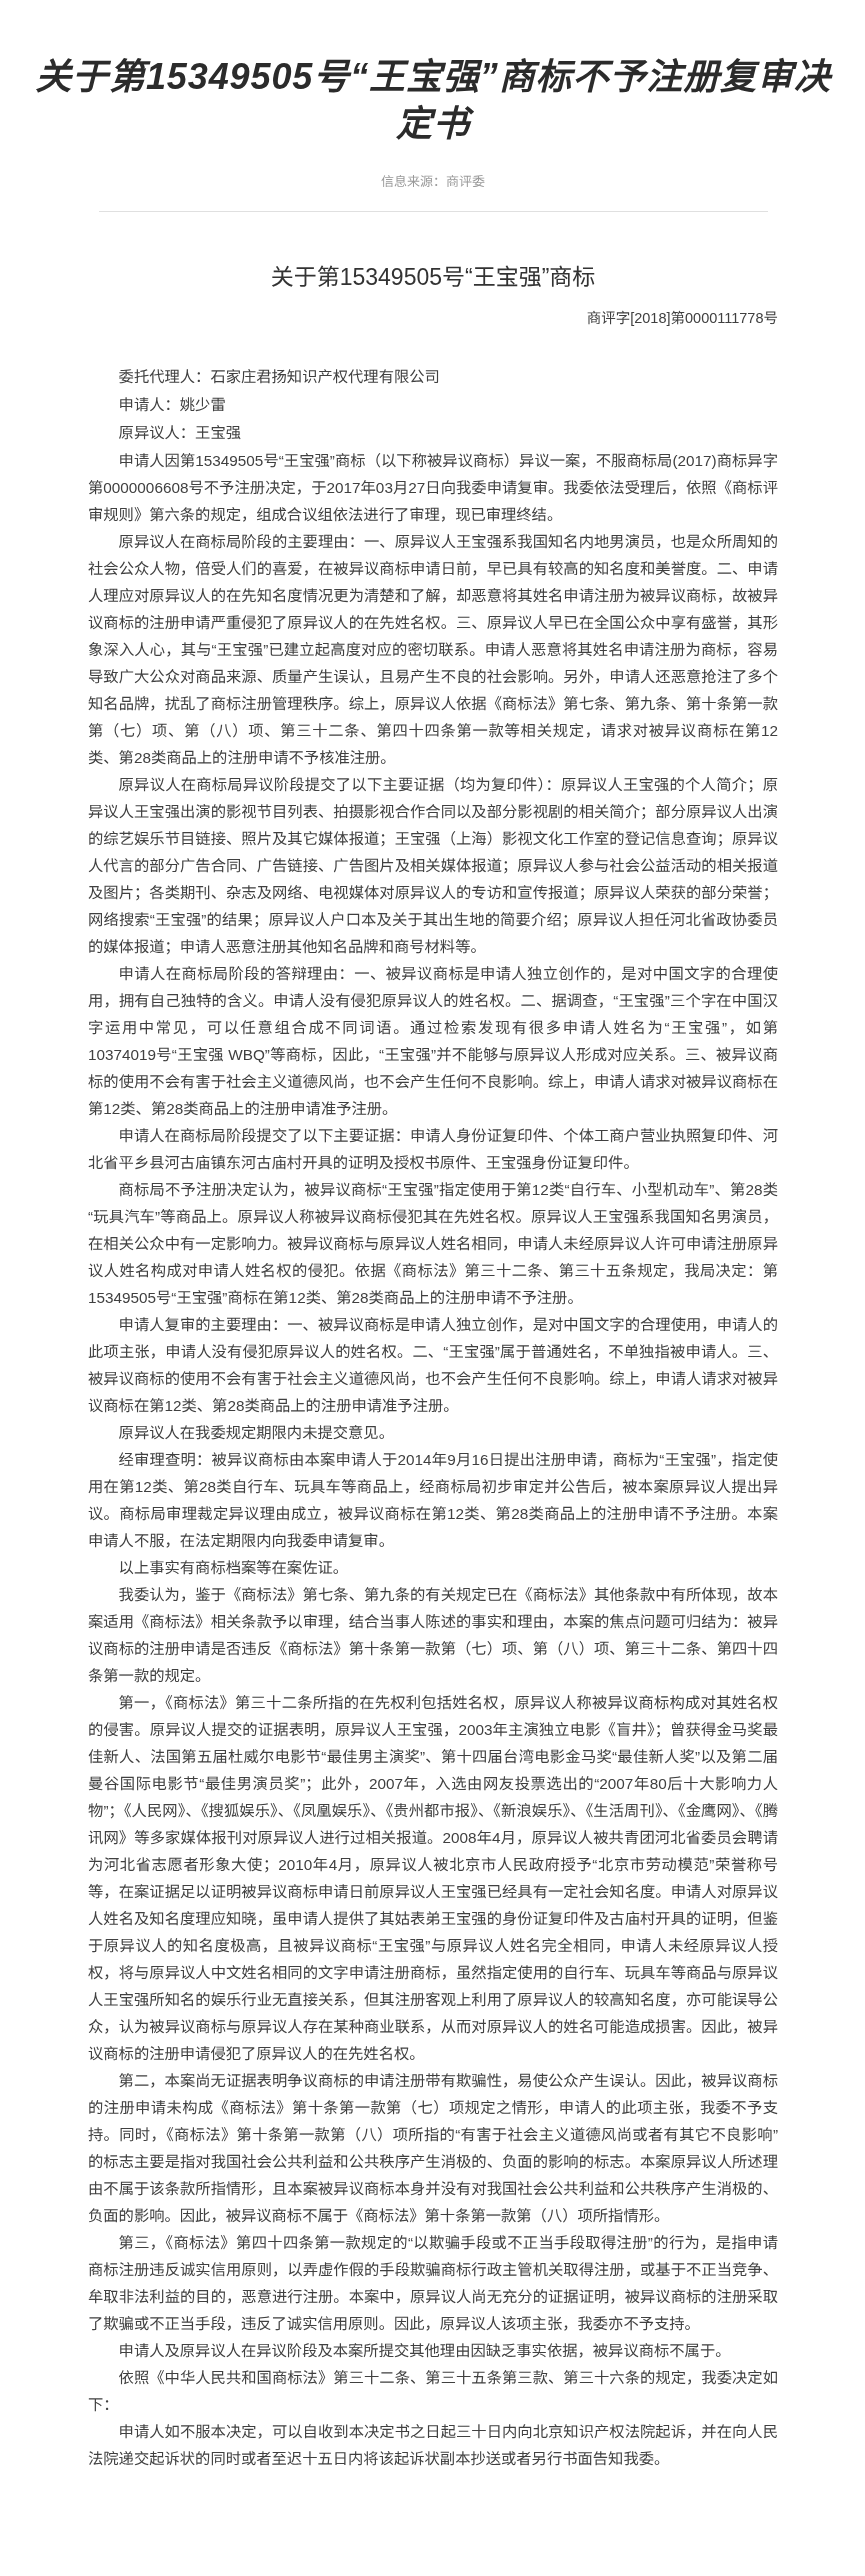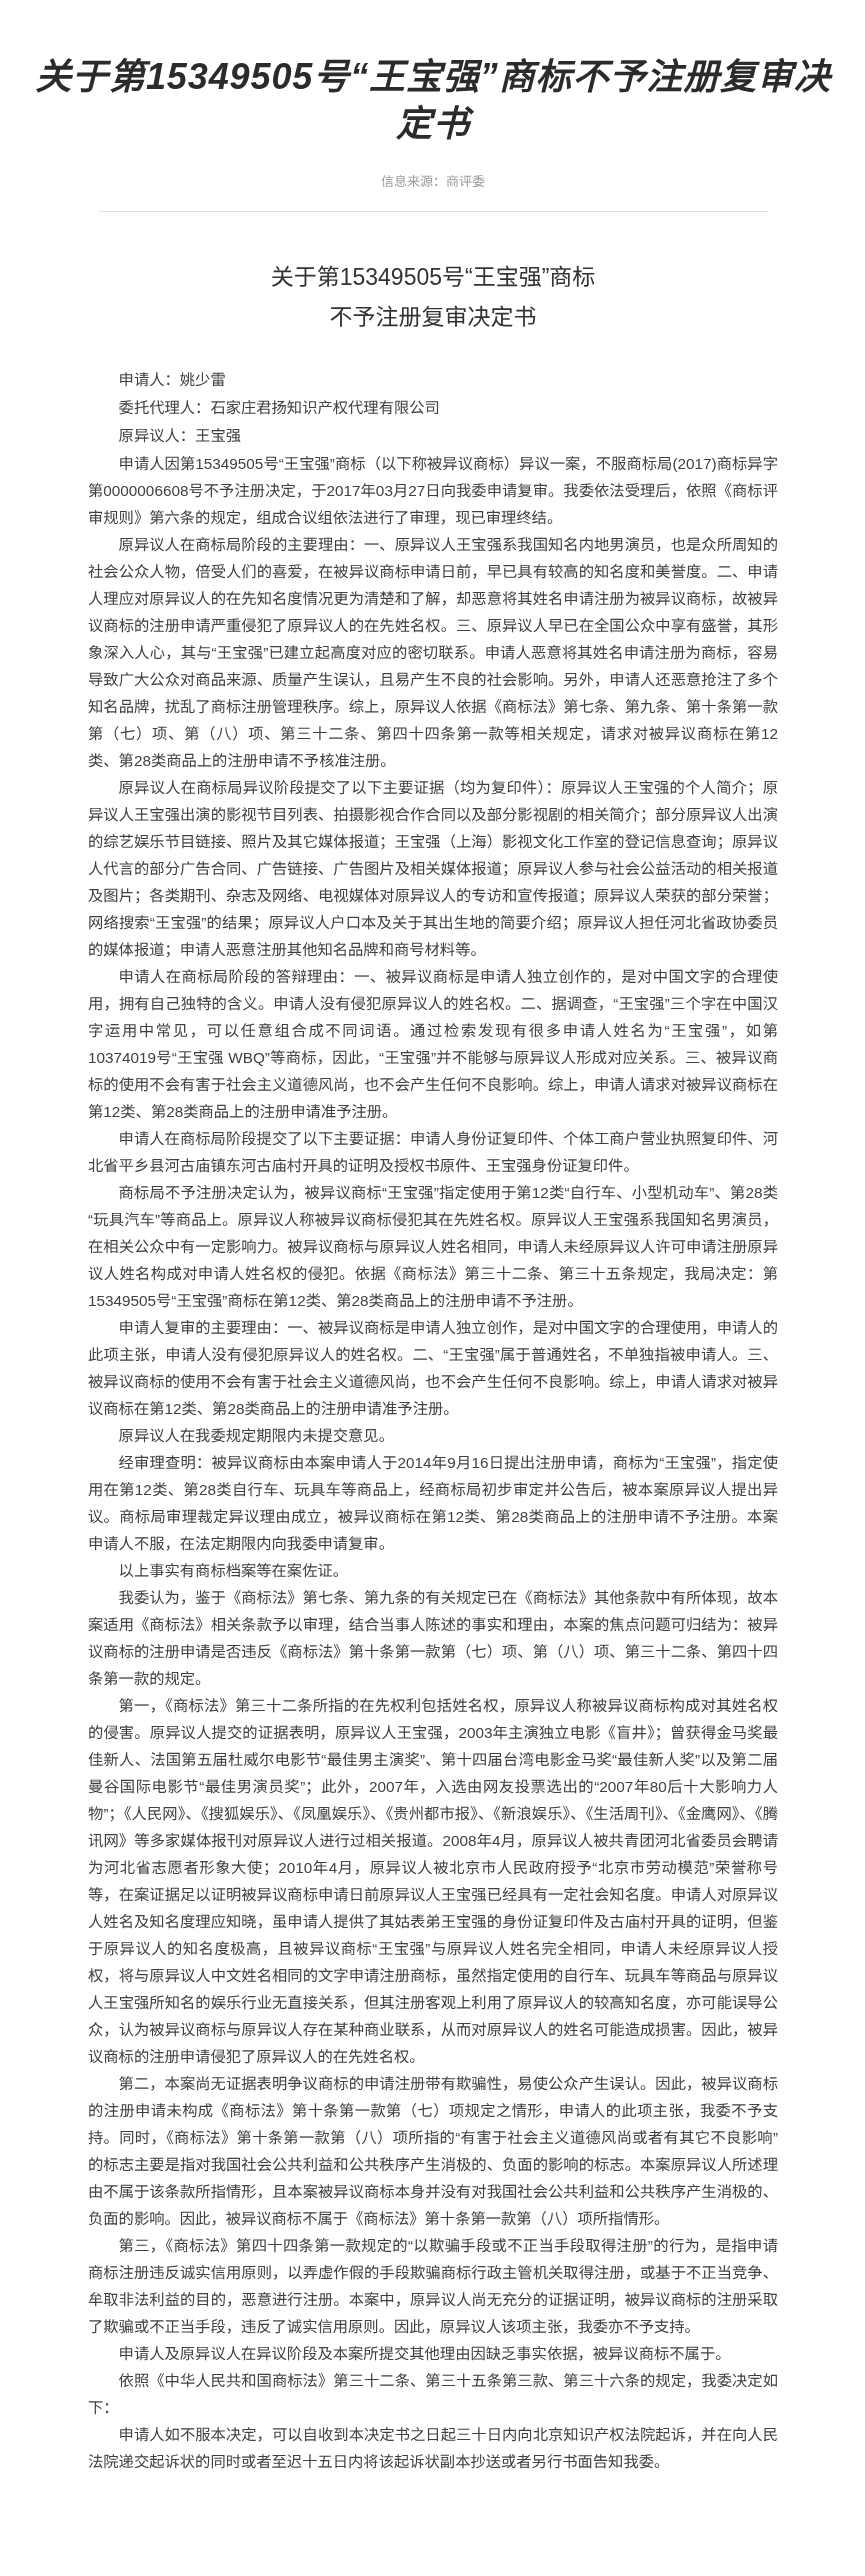--- a/index.html
+++ b/index.html
@@ -89,26 +89,26 @@
 <header class="page-header">
   <h1 class="page-title">关于第15349505号“王宝强”商标不予注册复审决定书</h1>
   <div class="source-line">信息来源：商评委</div>
 </header>
 
 <hr class="divider">
 
 <main class="doc">
 
   <div class="doc-heading">关于第15349505号“王宝强”商标</div>
-  <div class="doc-heading second">不予注册复审决定书</div>
 
+  <div class="doc-number">商评字[2018]第0000111778号</div>
 
   <div class="parties">
+    <div class="party-line">委托代理人：石家庄君扬知识产权代理有限公司</div>
     <div class="party-line">申请人：姚少雷</div>
-    <div class="party-line">委托代理人：石家庄君扬知识产权代理有限公司</div>
     <div class="party-line">原异议人：王宝强</div>
   </div>
 
   <div class="body-text">
     <p>申请人因第15349505号“王宝强”商标（以下称被异议商标）异议一案，不服商标局(2017)商标异字第0000006608号不予注册决定，于2017年03月27日向我委申请复审。我委依法受理后，依照《商标评审规则》第六条的规定，组成合议组依法进行了审理，现已审理终结。</p>
     <p>原异议人在商标局阶段的主要理由：一、原异议人王宝强系我国知名内地男演员，也是众所周知的社会公众人物，倍受人们的喜爱，在被异议商标申请日前，早已具有较高的知名度和美誉度。二、申请人理应对原异议人的在先知名度情况更为清楚和了解，却恶意将其姓名申请注册为被异议商标，故被异议商标的注册申请严重侵犯了原异议人的在先姓名权。三、原异议人早已在全国公众中享有盛誉，其形象深入人心，其与“王宝强”已建立起高度对应的密切联系。申请人恶意将其姓名申请注册为商标，容易导致广大公众对商品来源、质量产生误认，且易产生不良的社会影响。另外，申请人还恶意抢注了多个知名品牌，扰乱了商标注册管理秩序。综上，原异议人依据《商标法》第七条、第九条、第十条第一款第（七）项、第（八）项、第三十二条、第四十四条第一款等相关规定，请求对被异议商标在第12类、第28类商品上的注册申请不予核准注册。</p>
     <p>原异议人在商标局异议阶段提交了以下主要证据（均为复印件）：原异议人王宝强的个人简介；原异议人王宝强出演的影视节目列表、拍摄影视合作合同以及部分影视剧的相关简介；部分原异议人出演的综艺娱乐节目链接、照片及其它媒体报道；王宝强（上海）影视文化工作室的登记信息查询；原异议人代言的部分广告合同、广告链接、广告图片及相关媒体报道；原异议人参与社会公益活动的相关报道及图片；各类期刊、杂志及网络、电视媒体对原异议人的专访和宣传报道；原异议人荣获的部分荣誉；网络搜索“王宝强”的结果；原异议人户口本及关于其出生地的简要介绍；原异议人担任河北省政协委员的媒体报道；申请人恶意注册其他知名品牌和商号材料等。</p>
     <p>申请人在商标局阶段的答辩理由：一、被异议商标是申请人独立创作的，是对中国文字的合理使用，拥有自己独特的含义。申请人没有侵犯原异议人的姓名权。二、据调查，“王宝强”三个字在中国汉字运用中常见，可以任意组合成不同词语。通过检索发现有很多申请人姓名为“王宝强”，如第10374019号“王宝强 WBQ”等商标，因此，“王宝强”并不能够与原异议人形成对应关系。三、被异议商标的使用不会有害于社会主义道德风尚，也不会产生任何不良影响。综上，申请人请求对被异议商标在第12类、第28类商品上的注册申请准予注册。</p>
     <p>申请人在商标局阶段提交了以下主要证据：申请人身份证复印件、个体工商户营业执照复印件、河北省平乡县河古庙镇东河古庙村开具的证明及授权书原件、王宝强身份证复印件。</p>
     <p>商标局不予注册决定认为，被异议商标“王宝强”指定使用于第12类“自行车、小型机动车”、第28类“玩具汽车”等商品上。原异议人称被异议商标侵犯其在先姓名权。原异议人王宝强系我国知名男演员，在相关公众中有一定影响力。被异议商标与原异议人姓名相同，申请人未经原异议人许可申请注册原异议人姓名构成对申请人姓名权的侵犯。依据《商标法》第三十二条、第三十五条规定，我局决定：第15349505号“王宝强”商标在第12类、第28类商品上的注册申请不予注册。</p>

